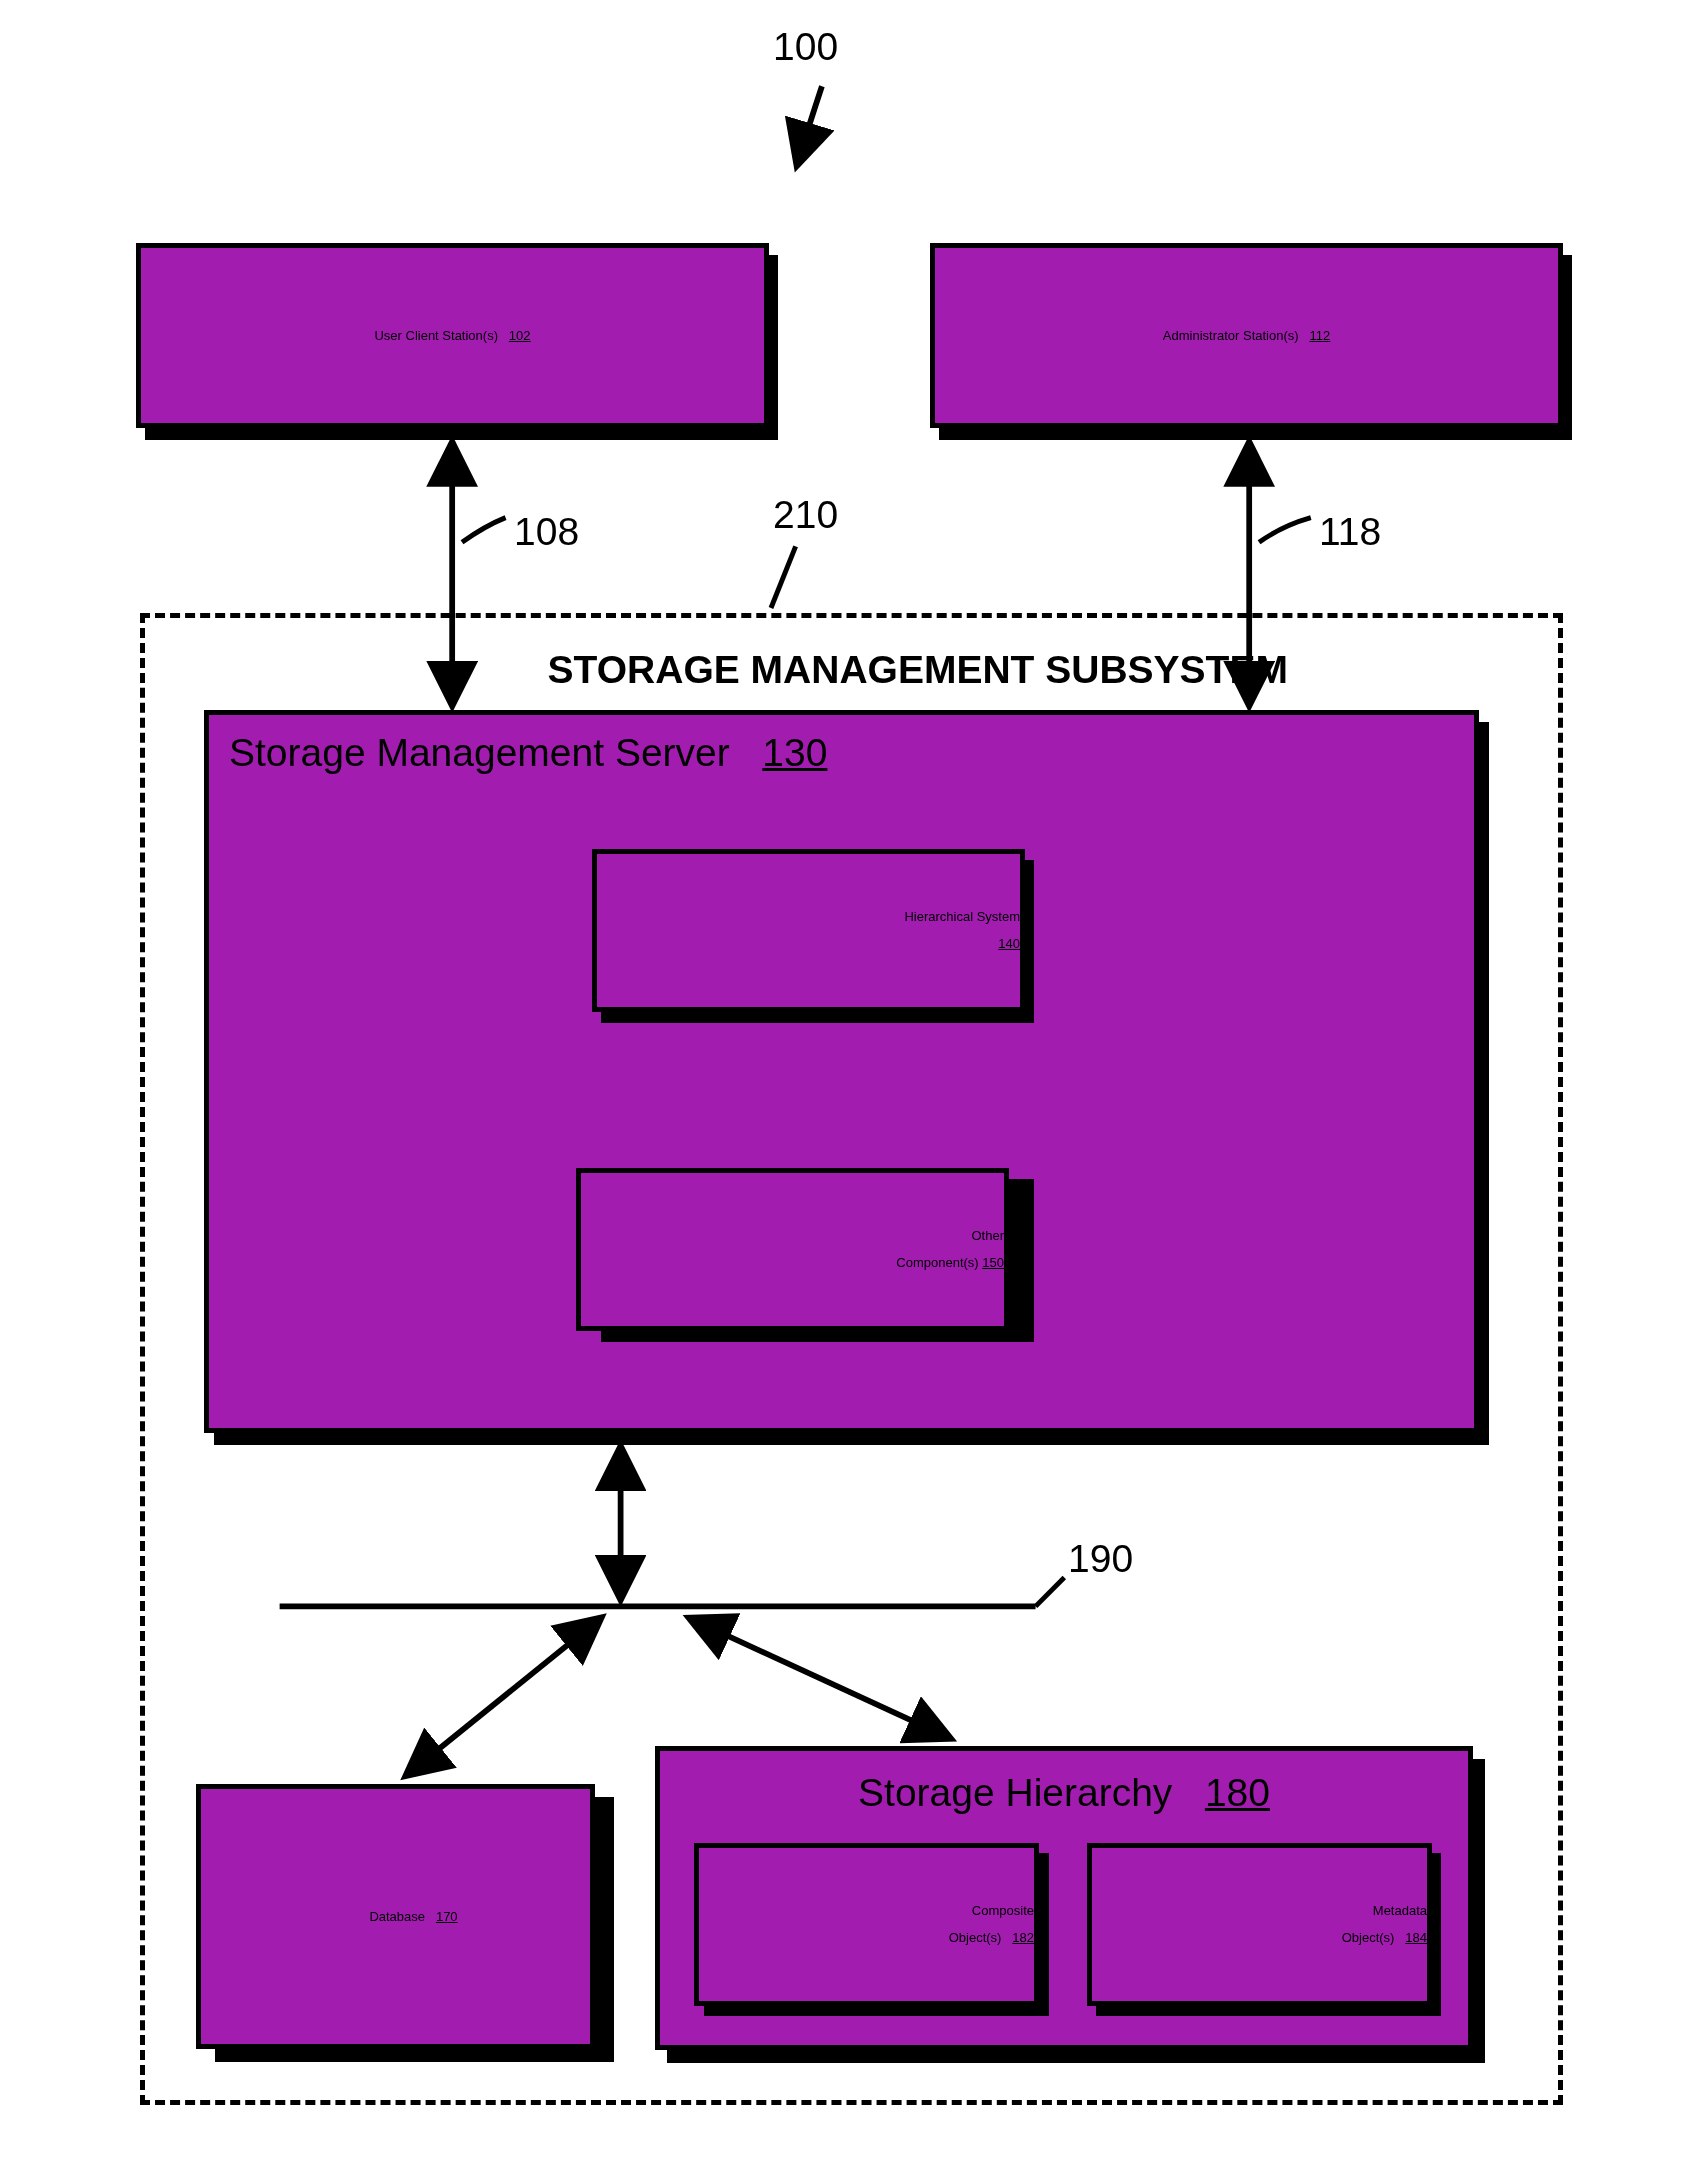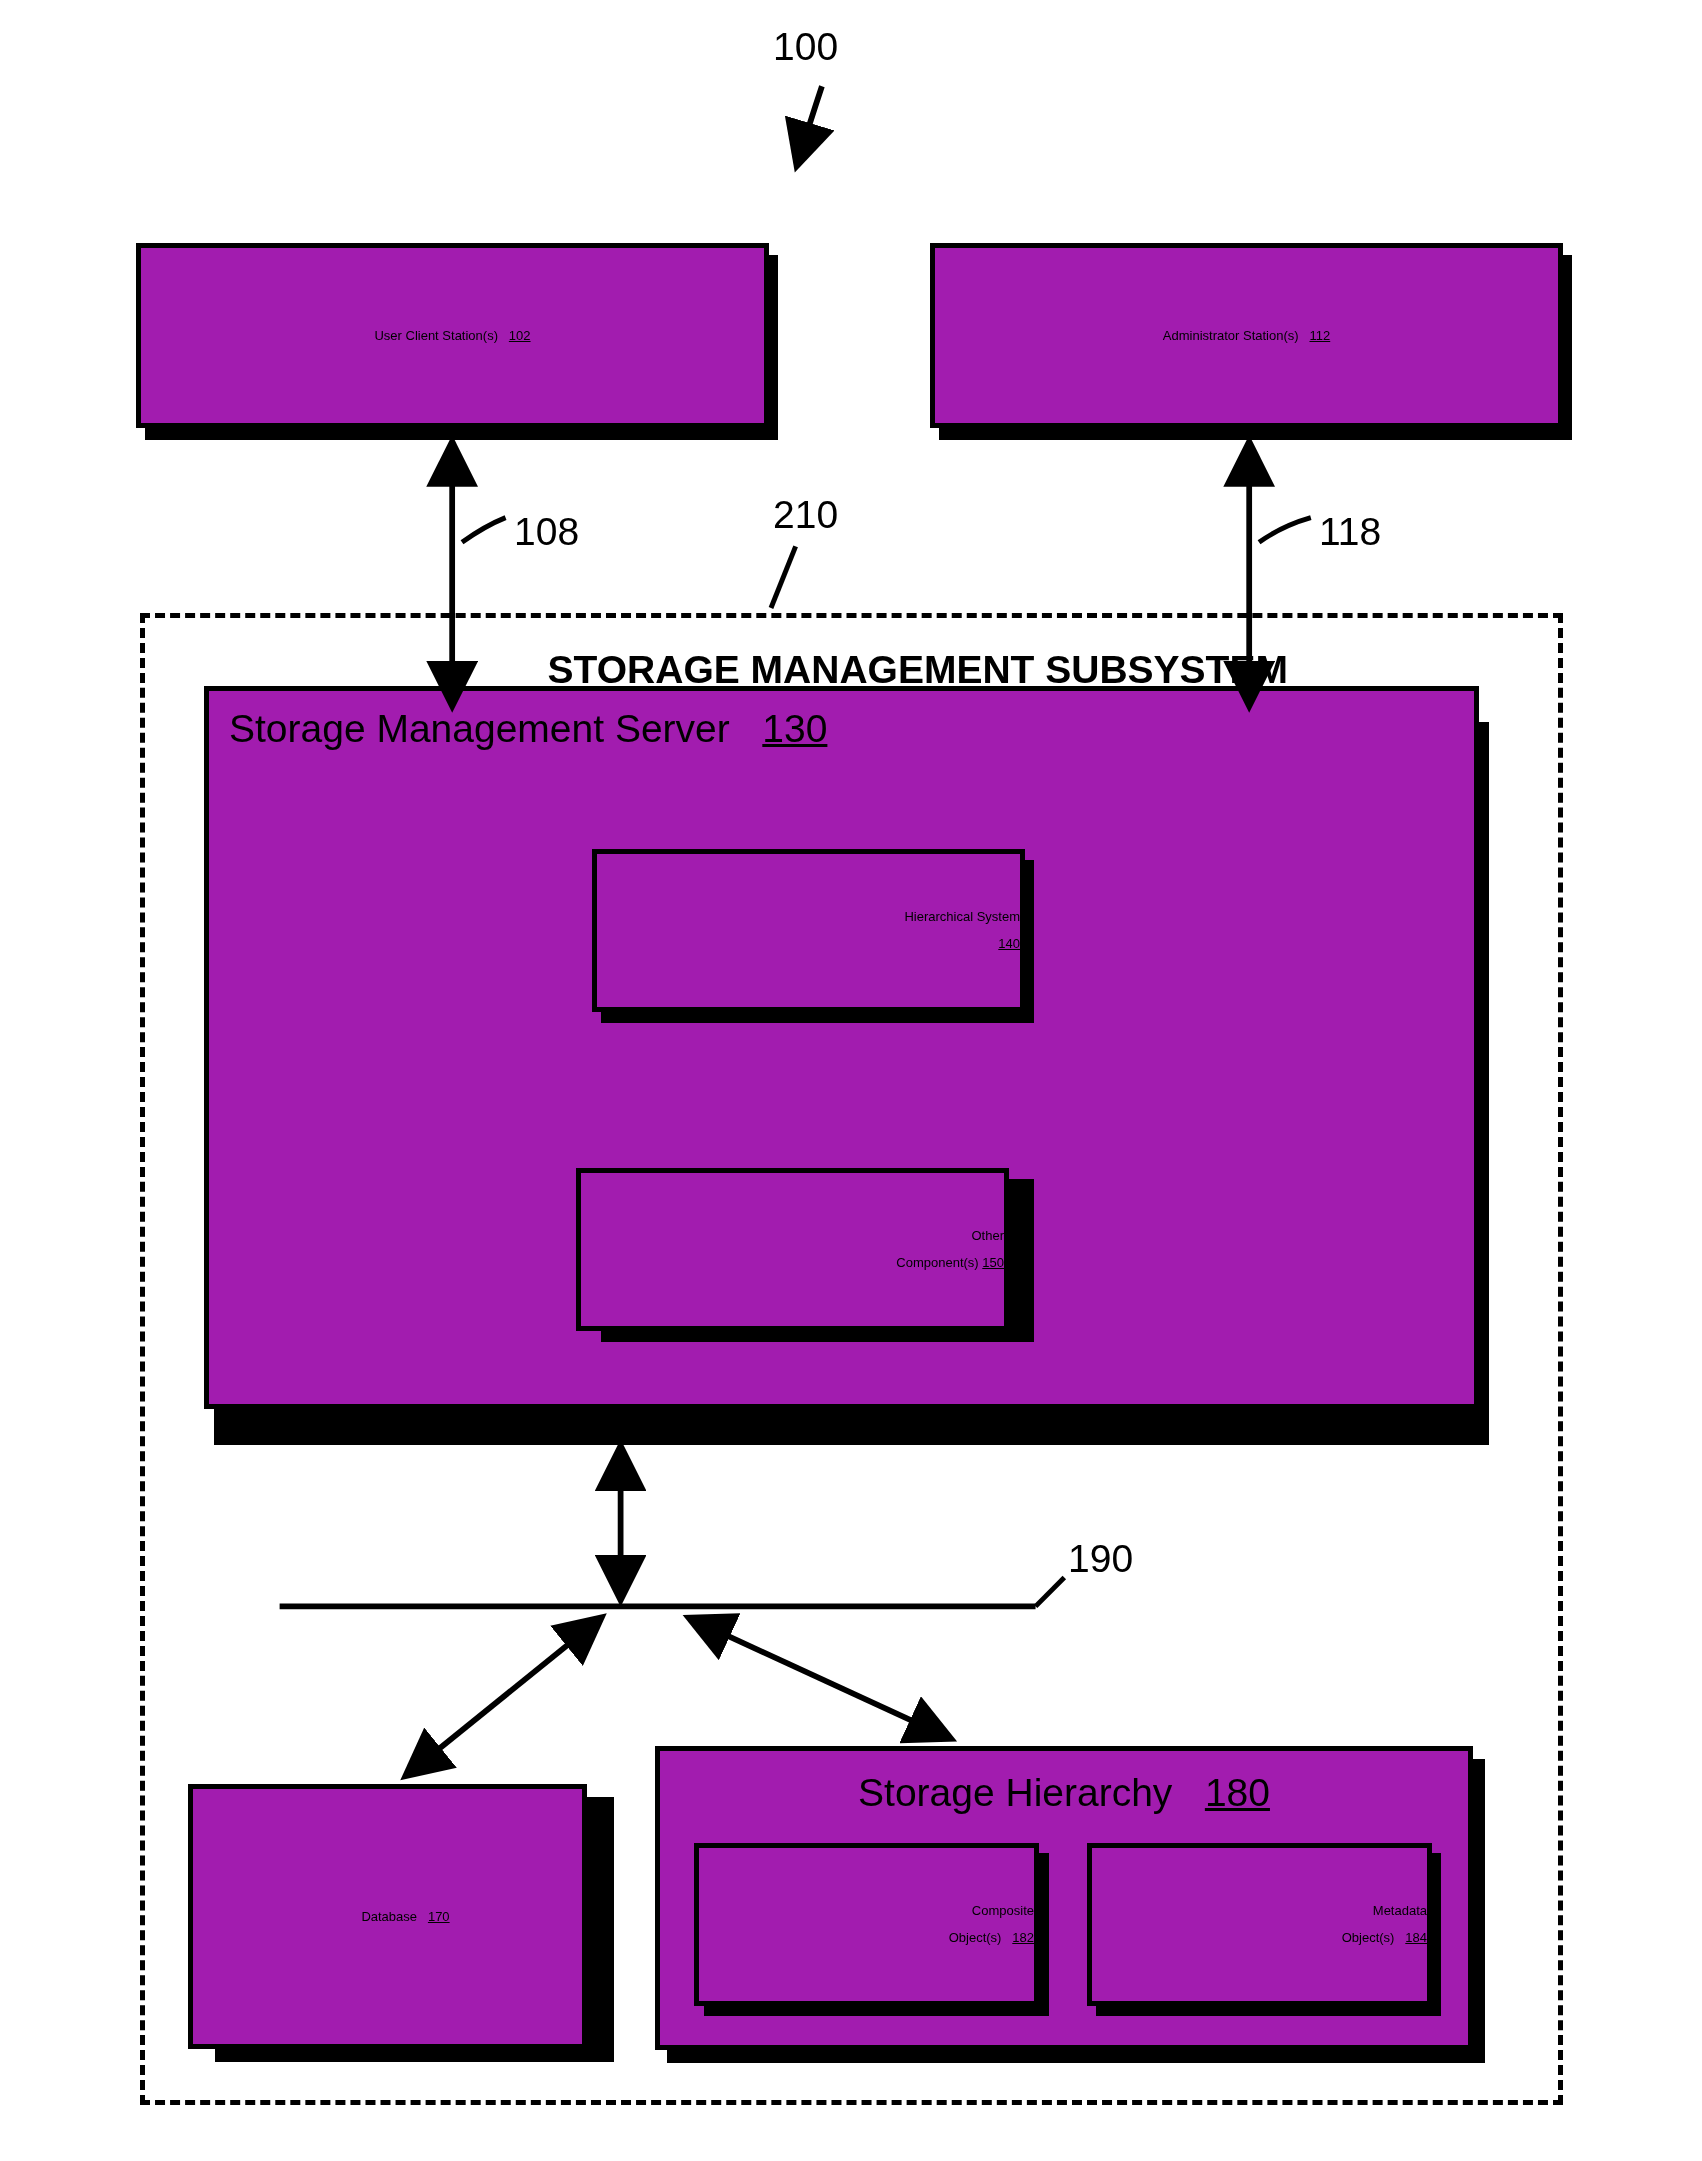--- a/index.html
+++ b/index.html
@@ -105,21 +105,21 @@
 
   <div class="label" style="left:514px; top:510px;">108</div>
   <div class="label" style="left:773px; top:493px;">210</div>
   <div class="label" style="left:1319px; top:510px;">118</div>
 
   <div class="dashed-box" style="left:140px; top:613px; width:1423px; height:1492px;"></div>
 
   <div class="label bold" style="left:493px; top:648px; background:#fff; padding:0 6.6px;margin-left:48px;">STORAGE MANAGEMENT SUBSYSTEM</div>
 
   <div class="shadow-box" style="left:214px; top:722px; width:1275px; height:723px;"></div>
-  <div class="box" style="left:204px; top:686px; width:1275px; height:723px; align-items:flex-start; justify-content:flex-start;">
+  <div class="box" style="left:204px; top:710px; width:1275px; height:723px; align-items:flex-start; justify-content:flex-start;">
     <div class="inner-title" style="left:20px; top:16.4px;">
       <span>Storage Management Server</span>
       <span>&nbsp;</span>
       <span class="underline">130</span>
     </div>
   </div>
 
   <div class="shadow-box" style="left:601px; top:860px; width:433px; height:163px;"></div>
   <div class="box centered-label" style="left:592px; top:849px; width:433px; height:163px; flex-direction:column;">
     <div>Hierarchical System</div>
@@ -128,21 +128,21 @@
 
   <div class="shadow-box" style="left:601px; top:1179px; width:433px; height:163px;"></div>
   <div class="box centered-label" style="left:576px; top:1168px; width:433px; height:163px; flex-direction:column;">
     <div>Other</div>
     <div><span>Component(s)</span><span>&nbsp;</span><span class="underline">150</span></div>
   </div>
 
   <div class="label" style="left:1068px; top:1537px;">190</div>
 
   <div class="shadow-box" style="left:215px; top:1797px; width:399px; height:265px;"></div>
-  <div class="box" style="left:188px; top:1784px; width:399px; height:265px;padding-left:36px;">
+  <div class="box" style="left:196px; top:1784px; width:399px; height:265px;padding-left:36px;">
     <div>
       <span>Database</span>
       <span>&nbsp;</span>
       <span class="underline">170</span>
     </div>
   </div>
 
   <div class="shadow-box" style="left:667px; top:1759px; width:818px; height:304px;"></div>
   <div class="box" style="left:655px; top:1746px; width:818px; height:304px; align-items:flex-start; justify-content:center;">
     <div class="inner-title" style="top:20px; width:100%; text-align:center;">

